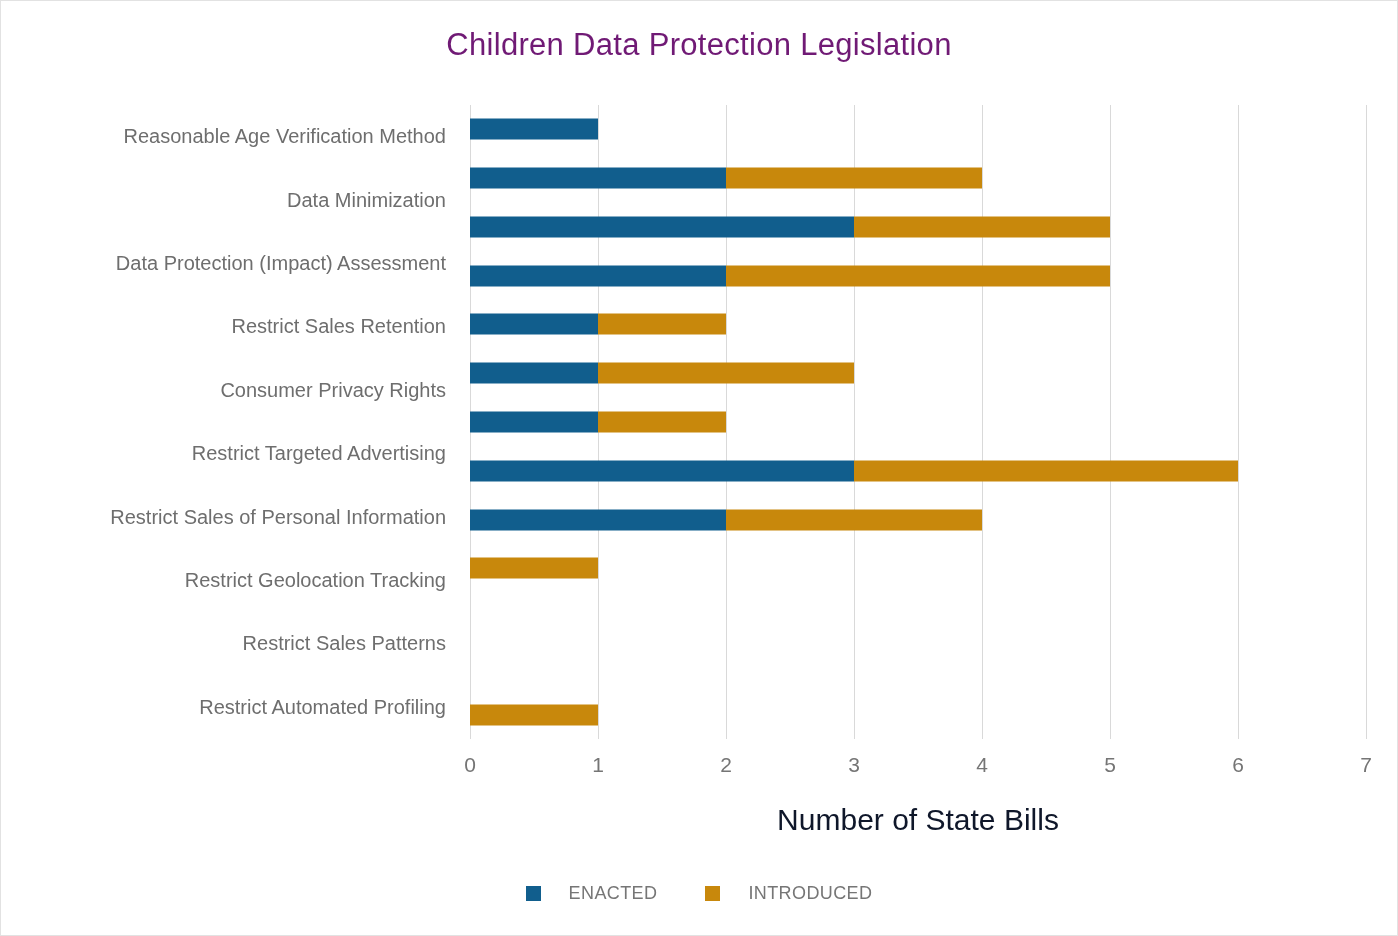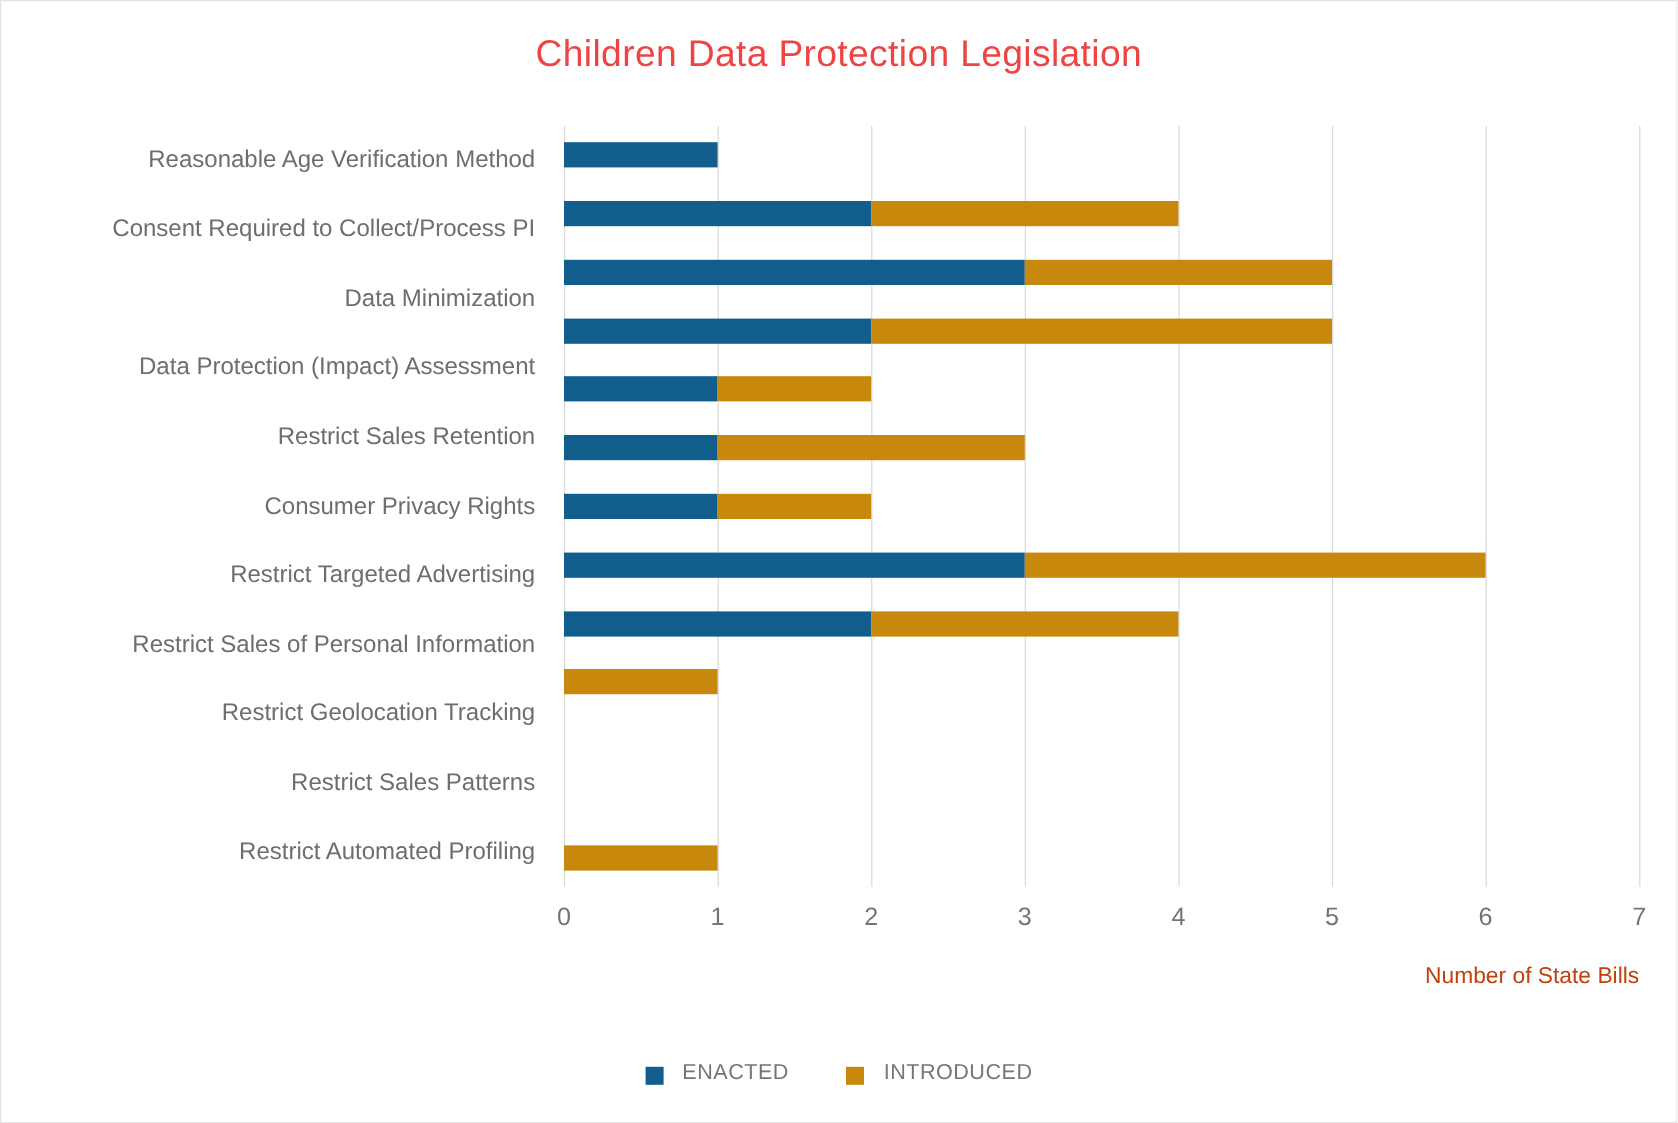--- a/index.html
+++ b/index.html
@@ -16,21 +16,21 @@
   }
 
   .chart-title {
     position: absolute;
     top: 26px;
     left: 0;
     width: 100%;
     text-align: center;
     font-size: 31px;
     font-weight: 400;
-    color: #ef4444;
+    color: #701a75;
     letter-spacing: 0.3px;
   }
 
   
   .cat-labels {
     position: absolute;
     top: 104px;
     left: 0;
     width: 469px;
     height: 634px;
@@ -93,40 +93,40 @@
     transform: translateX(-50%);
     font-size: 21px;
     color: #757575;
   }
 
   .x-axis-title {
     position: absolute;
     top: 802px;
     left: 469px;
     width: 896px;
-    text-align: right;
-    font-size: 19px;
-    color: #c2410c;
+    text-align: center;
+    font-size: 30px;
+    color: #0f172a;
   }
 
   
   .legend {
     position: absolute;
     top: 882px;
     left: 0;
     width: 100%;
     display: flex;
     justify-content: center;
     align-items: center;
     gap: 48px;
   }
   .legend-item {
     display: flex;
-    align-items: flex-end;
-    gap: 16px;
+    align-items: center;
+    gap: 28px;
   }
   .legend-swatch {
     width: 15px;
     height: 15px;
     display: inline-block;
   }
   .legend-label {
     font-size: 18px;
     color: #767676;
     letter-spacing: 0.4px;
@@ -134,21 +134,20 @@
 </style>
 </head>
 <body>
 
 <div class="canvas">
 
   <div class="chart-title">Children Data Protection Legislation</div>
 
   <div class="cat-labels">
       <div class="cat-label">Reasonable Age Verification Method</div>
-      <div class="cat-label">Consent Required to Collect/Process PI</div>
       <div class="cat-label">Data Minimization</div>
       <div class="cat-label">Data Protection (Impact) Assessment</div>
       <div class="cat-label">Restrict Sales Retention</div>
       <div class="cat-label">Consumer Privacy Rights</div>
       <div class="cat-label">Restrict Targeted Advertising</div>
       <div class="cat-label">Restrict Sales of Personal Information</div>
       <div class="cat-label">Restrict Geolocation Tracking</div>
       <div class="cat-label">Restrict Sales Patterns</div>
       <div class="cat-label">Restrict Automated Profiling</div>
     </div>

